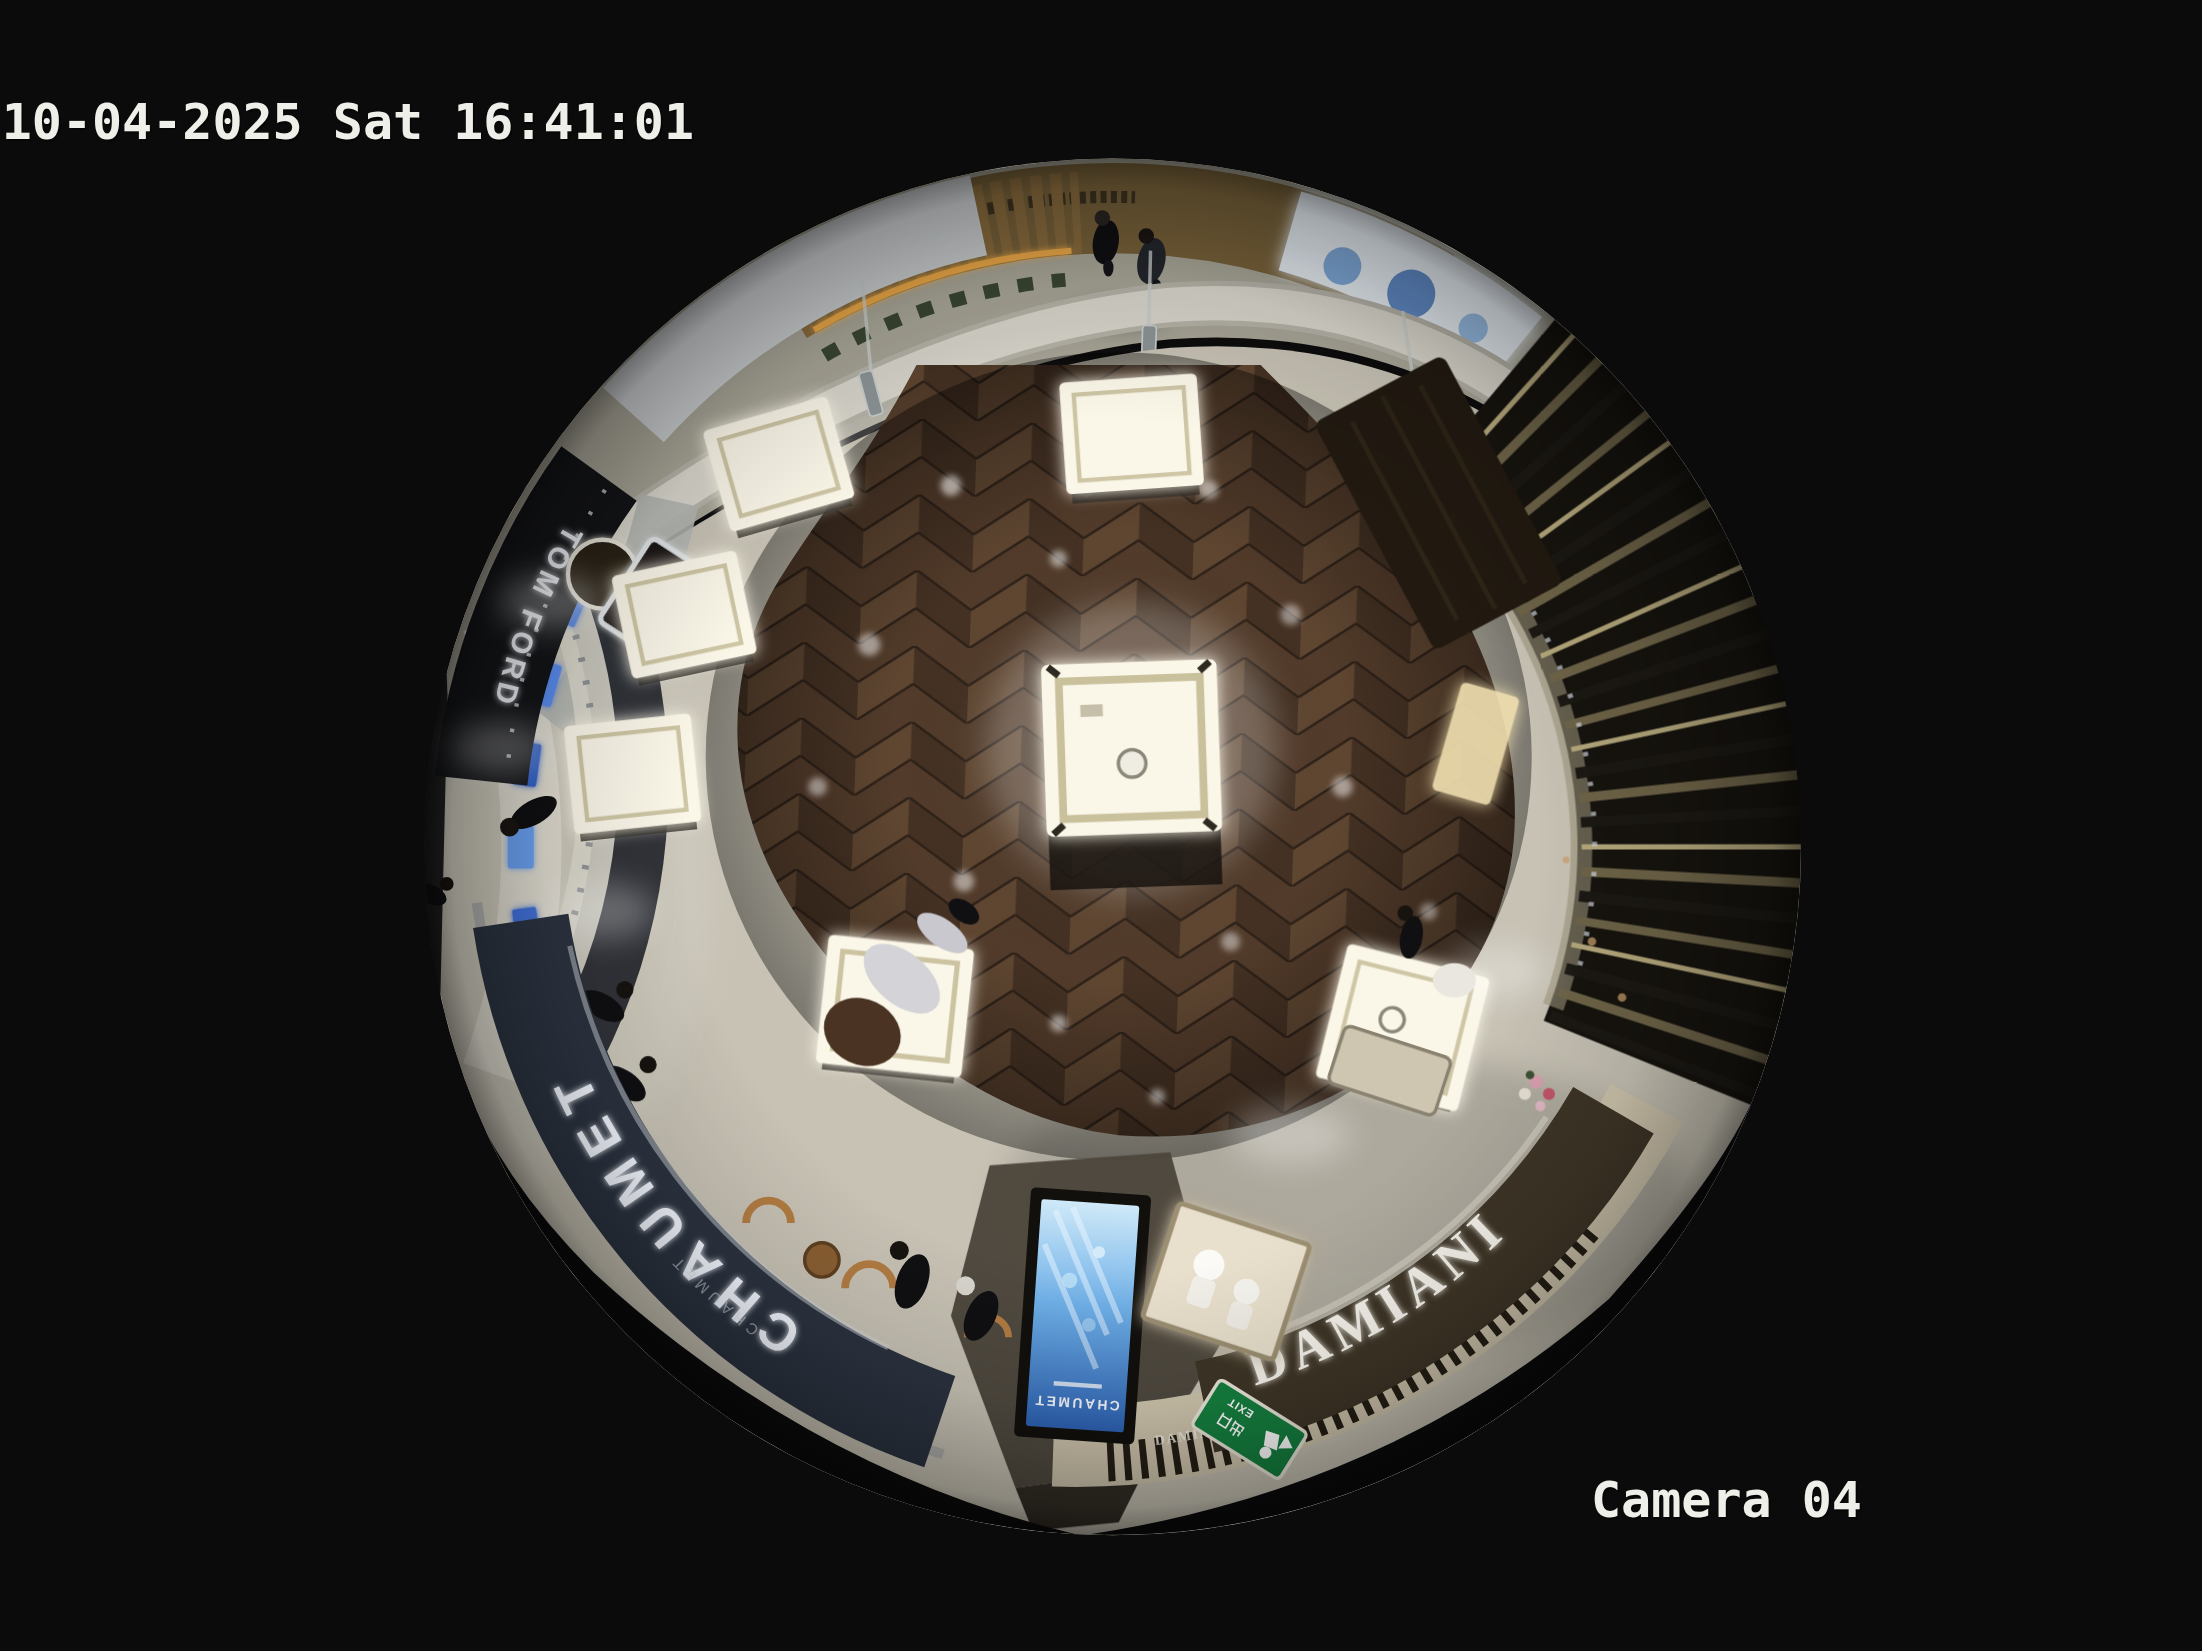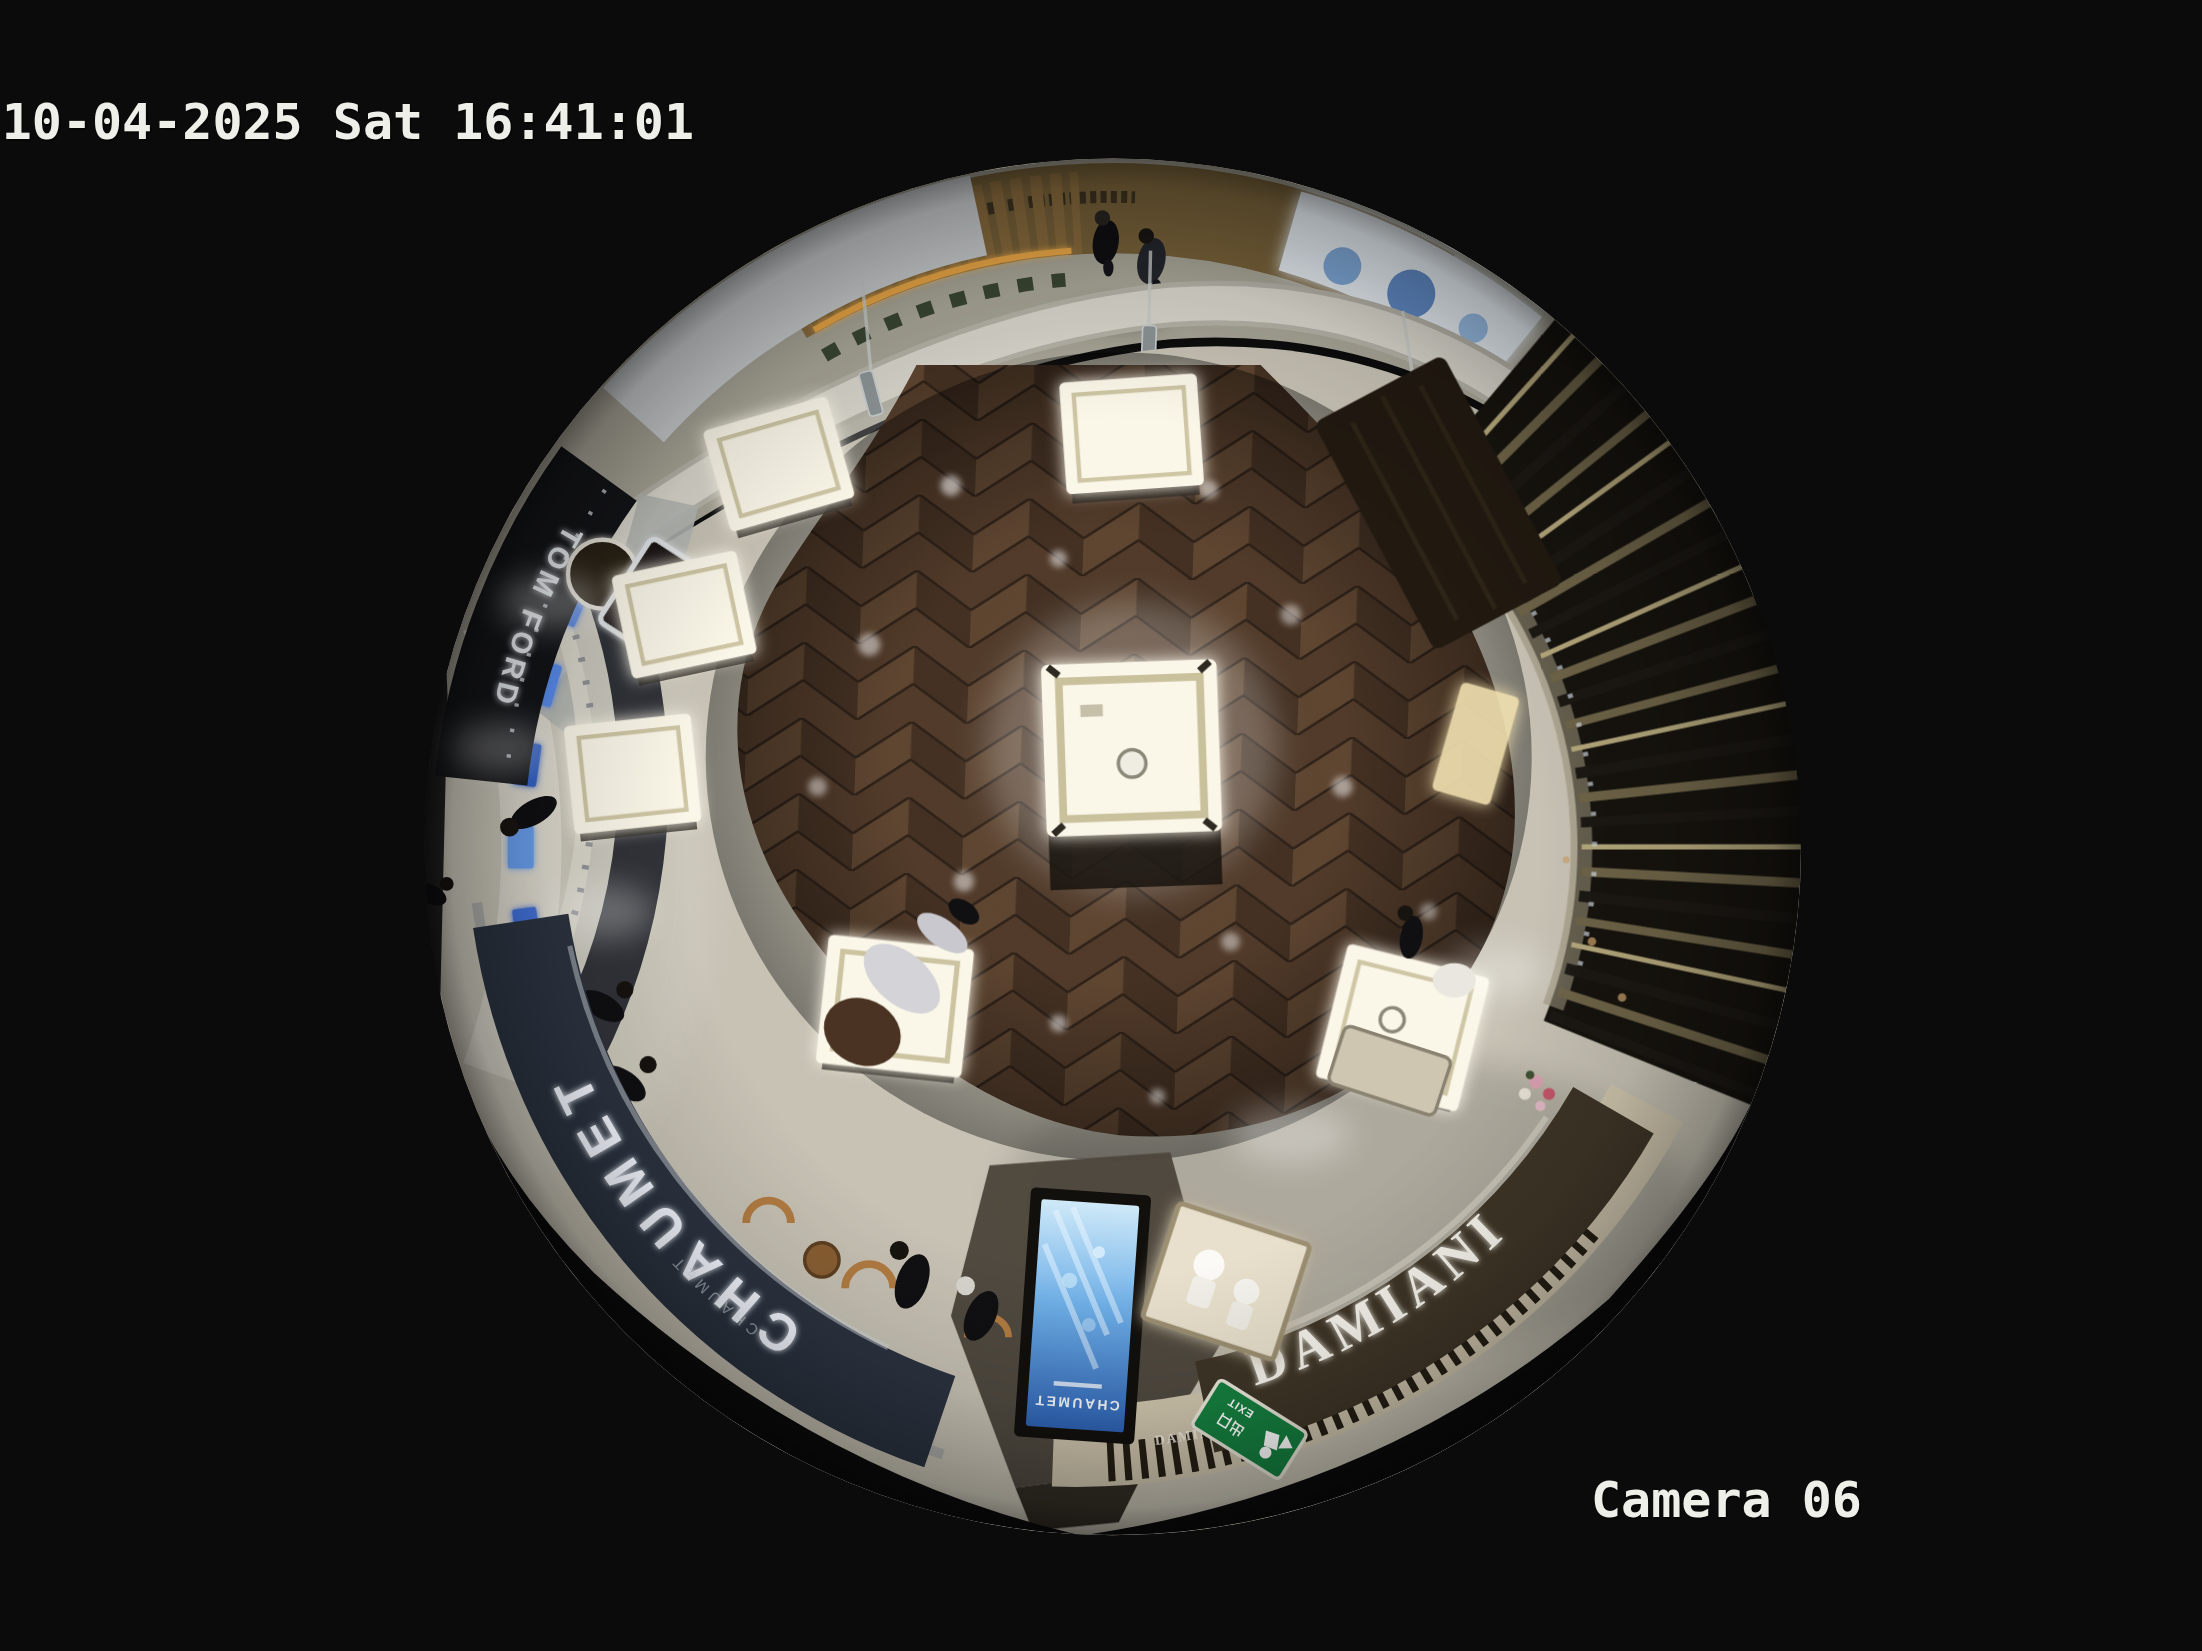--- a/index.html
+++ b/index.html
@@ -458,16 +458,16 @@
     </g>
 
     <path d="M505,1114 A800,800 0 0 0 1251,1774 Q940,1700 690,1470 Q520,1300 505,1114 Z" fill="#0b0b0c"></path>
     <path d="M2045,1249 A800,800 0 0 1 1265,1774 Q1620,1720 1870,1500 Q2010,1345 2045,1249 Z" fill="#0b0b0c"></path>
 
     <circle cx="1293" cy="975" r="800" fill="url(#vign)"></circle>
   </g>
 </svg>
 
 <div class="osd osd-ts">10-04-2025 Sat 16:41:01</div>
-<div class="osd osd-cam">Camera 06</div>
+<div class="osd osd-cam">Camera 04</div>
 
 </div>
 
 
 </body></html>

